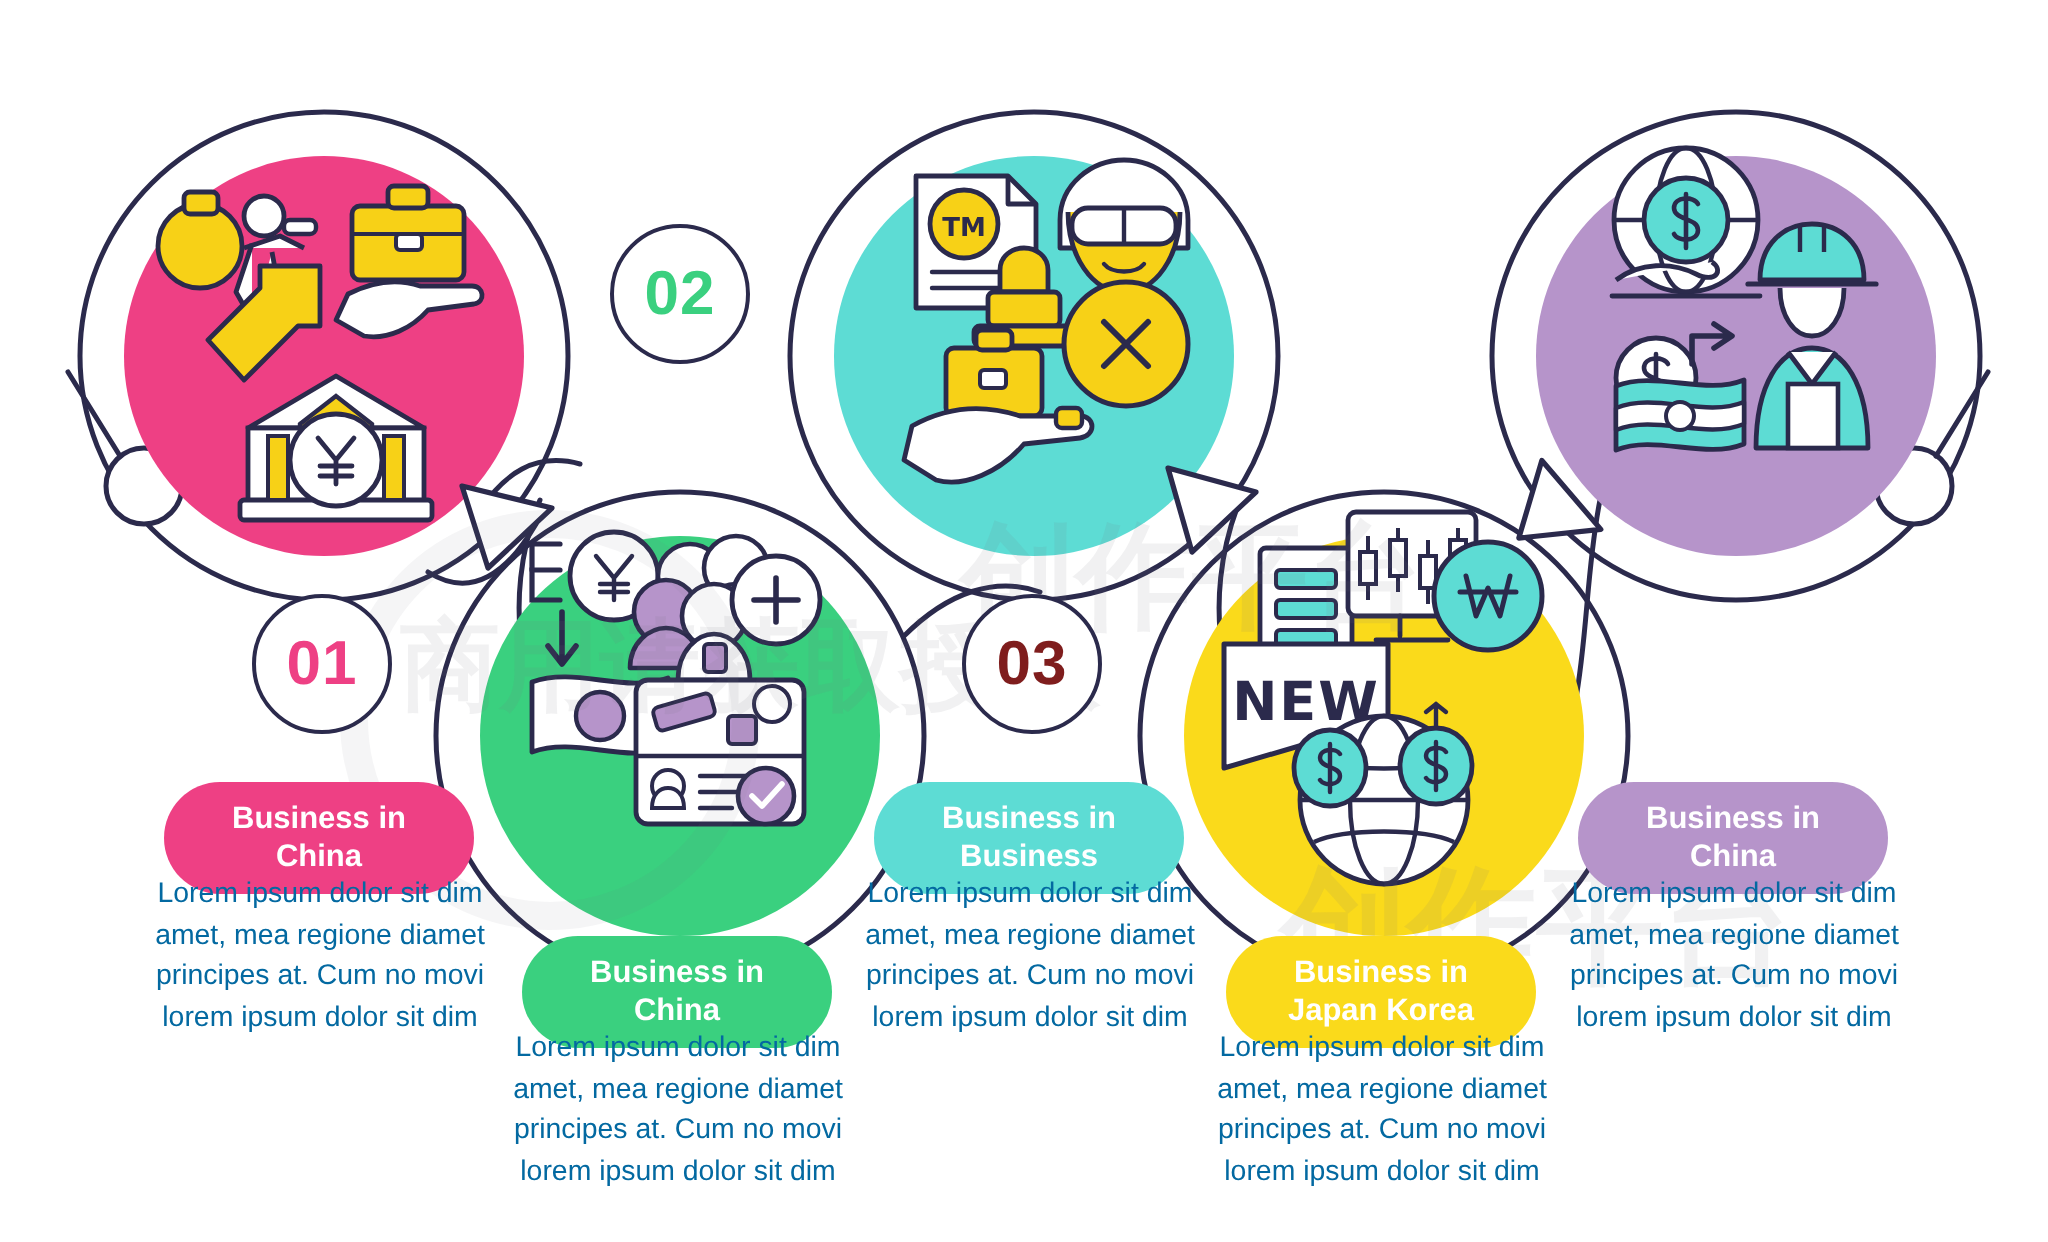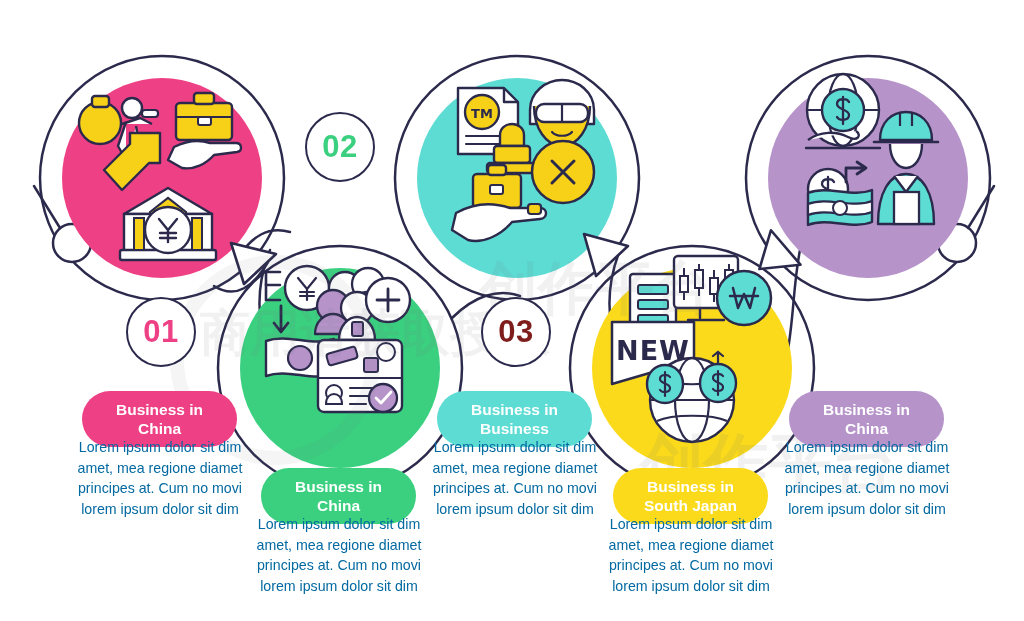--- a/index.html
+++ b/index.html
@@ -365,21 +365,21 @@
   </div>
   <div class="pill" style="left:437px; top:391px; width:155px; background:#5ddcd4;">
     <span>
       <span>Business in</span><br>
       <span>Business</span>
     </span>
   </div>
   <div class="pill" style="left:613px; top:468px; width:155px; background:#fada1b;">
     <span>
       <span>Business in</span><br>
-      <span>South Japan</span>
+      <span>Japan Korea</span>
     </span>
   </div>
   <div class="pill" style="left:789px; top:391px; width:155px; background:#b694ca;">
     <span>
       <span>Business in</span><br>
       <span>China</span>
     </span>
   </div>
 
   <div class="desc" style="left:72px; top:437px; width:176px;">Lorem ipsum dolor sit dim amet, mea regione diamet principes at. Cum no movi lorem ipsum dolor sit dim</div>

